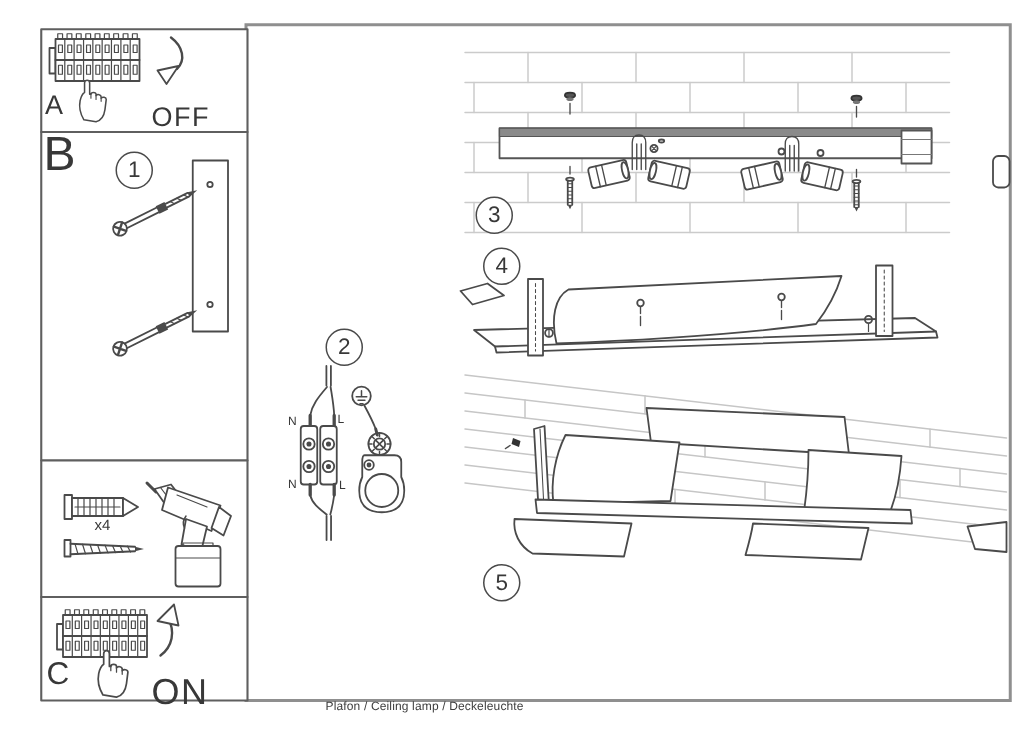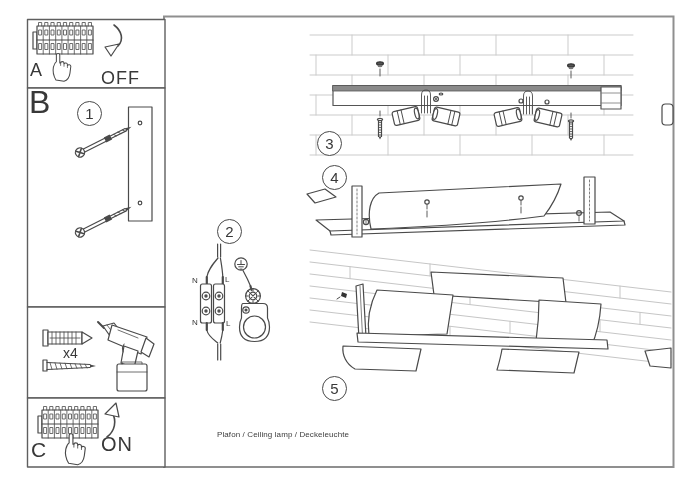--- a/index.html
+++ b/index.html
@@ -252,20 +252,20 @@
   <div class="step-circle" style="left:217px;top:219px;">2</div>
   <div class="step-circle" style="left:317px;top:131px;">3</div>
   <div class="step-circle" style="left:322px;top:165px;">4</div>
   <div class="step-circle" style="left:322px;top:376px;">5</div>
 
   <span class="txt" style="left:192px;top:276px;font-size:8px;">N</span>
   <span class="txt" style="left:225px;top:275px;font-size:8px;">L</span>
   <span class="txt" style="left:192px;top:318px;font-size:8px;">N</span>
   <span class="txt" style="left:226px;top:319px;font-size:8px;">L</span>
 
-  <span class="txt" style="left:63px;top:345px;font-size:14px;text-align:center;">x4</span>
+  <span class="txt" style="left:63px;top:345px;font-size:10px;text-align:center;">x4</span>
 
   <span class="txt" style="left:31px;top:438px;font-size:21px;">C</span>
-  <span class="txt" style="left:101px;top:433px;font-size:20px;letter-spacing:1px;">ON</span>
-
-  <span class="txt footer-line" style="left:169px;top:430px;padding-left:48px;">Plafon / Ceiling lamp / Deckeleuchte</span>
+  <span class="txt" style="left:101px;top:448px;font-size:24px;letter-spacing:1px;">ON</span>
+
+  <span class="txt footer-line" style="left:169px;top:466px;padding-left:48px;">Plafon / Ceiling lamp / Deckeleuchte</span>
 
 </div>
 
 </body></html>

